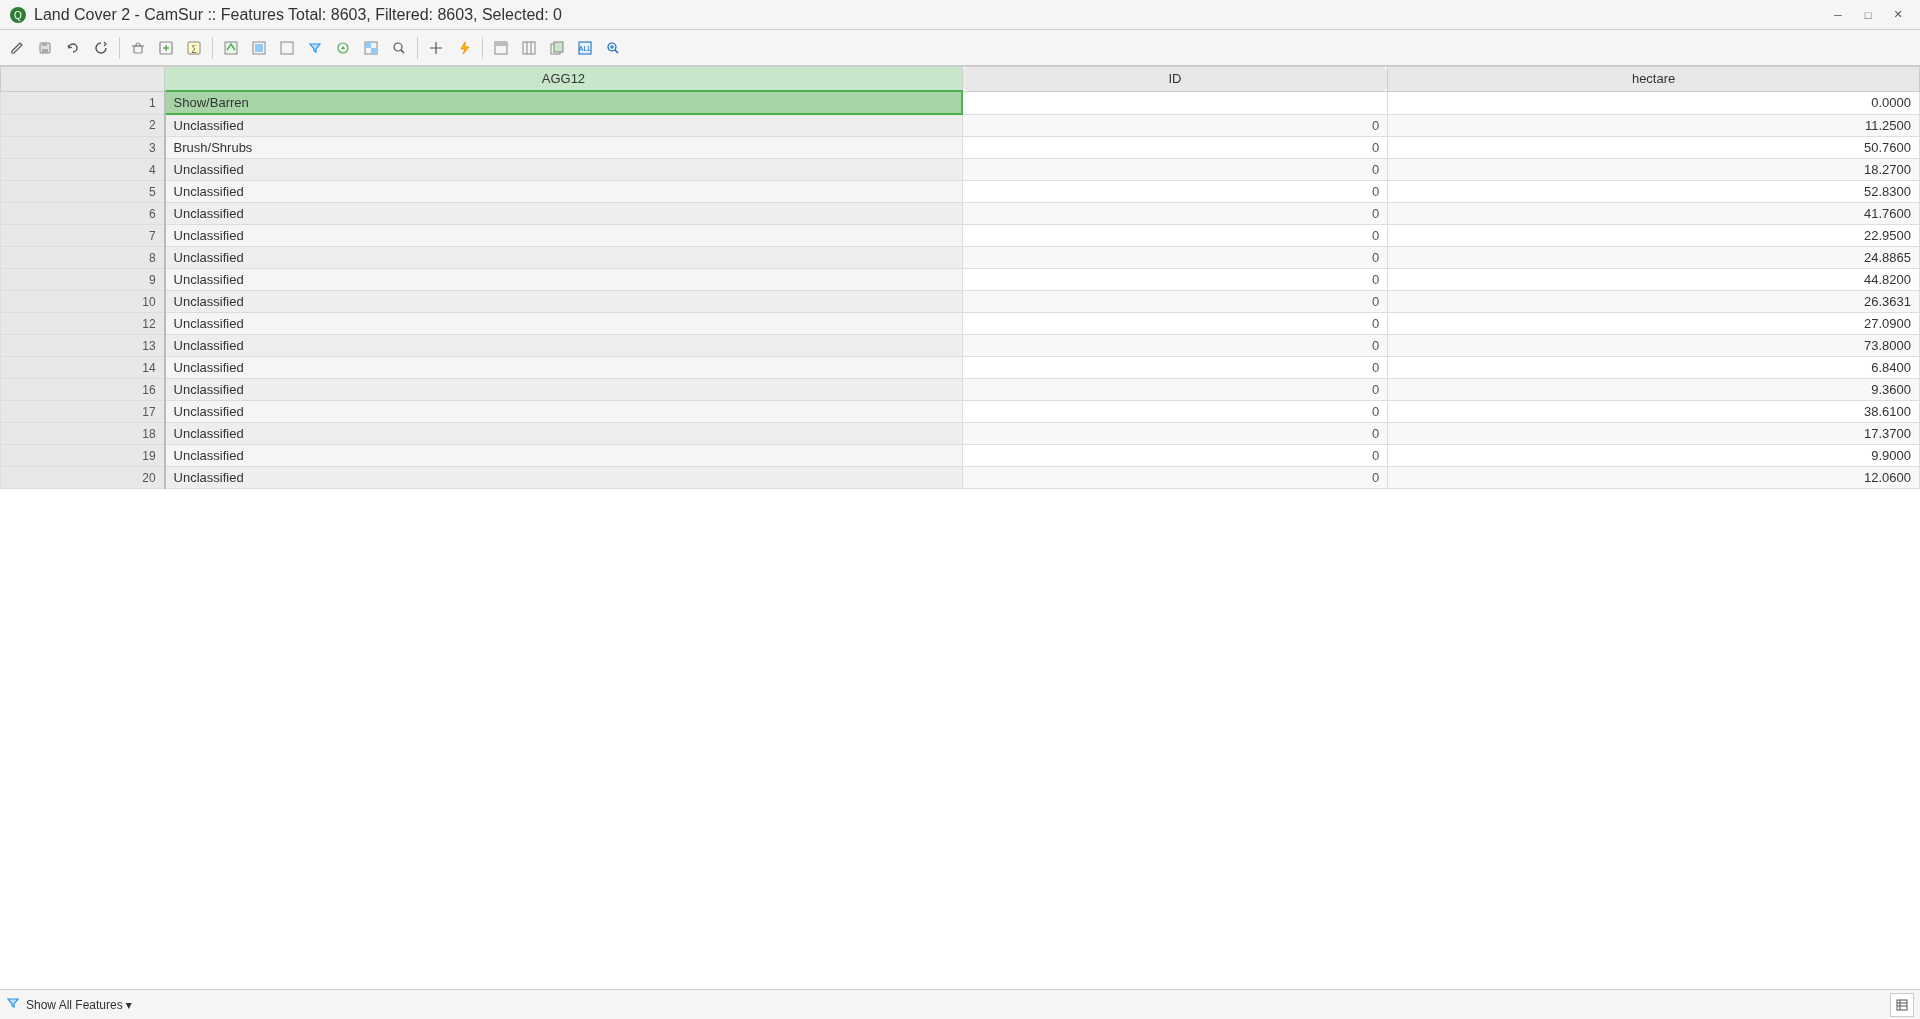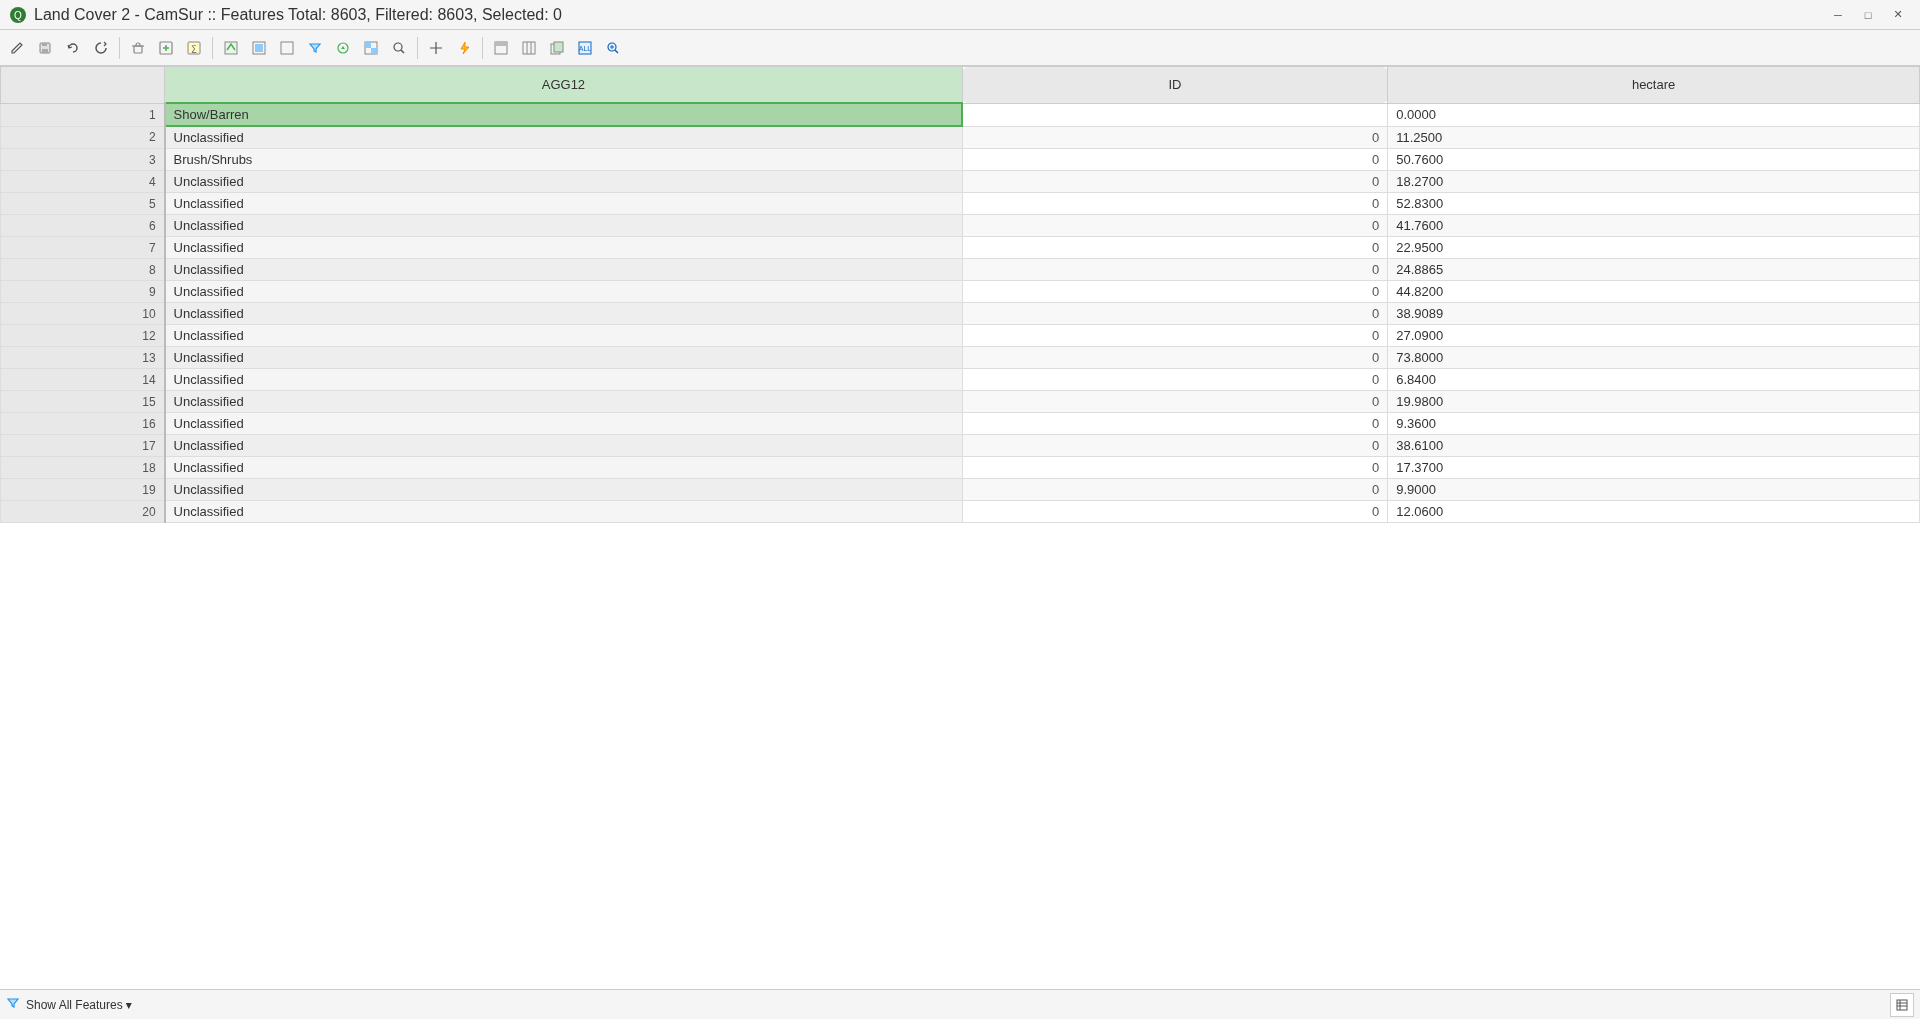--- a/index.html
+++ b/index.html
@@ -91,21 +91,21 @@
       position: relative;
     }
     table {
       border-collapse: collapse;
       width: 100%;
       min-width: 400px;
     }
     thead th {
       background: #e8e8e8;
       border: 1px solid #ccc;
-      padding: 10px 8px;
+      padding: 4px 8px;
       text-align: center;
       font-weight: normal;
       font-size: 13px;
       color: #333;
       position: sticky;
       top: 0;
       z-index: 10;
       min-width: 80px;
     }
     thead th.col-row-num {
@@ -130,20 +130,21 @@
       font-size: 12px;
       min-width: 30px;
       width: 30px;
       border-right: 2px solid #bbb;
     }
     tbody tr td.col-id {
       text-align: right;
       color: #555;
     }
     tbody tr td.col-hectare {
+      text-align: right;
     }
     tbody tr td.col-agg12 {
       background: #f5f5f5;
     }
     tbody tr:nth-child(odd) td.col-agg12 { background: #f5f5f5; }
     tbody tr:nth-child(even) td.col-agg12 { background: #eeeeee; }
     tbody tr:nth-child(odd) td.col-id,
     tbody tr:nth-child(odd) td.col-hectare { background: white; }
     tbody tr:nth-child(even) td.col-id,
     tbody tr:nth-child(even) td.col-hectare { background: #f8f8f8; }
@@ -408,45 +409,39 @@
         <tr>
           <td class="row-num">9</td>
           <td class="col-agg12">Unclassified</td>
           <td class="col-id">0</td>
           <td class="col-hectare">44.8200</td>
         </tr>
         <tr>
           <td class="row-num">10</td>
           <td class="col-agg12">Unclassified</td>
           <td class="col-id">0</td>
-          <td class="col-hectare">38.9089</td>
+          <td class="col-hectare">26.3631</td>
         </tr>
         <tr>
           <td class="row-num">12</td>
           <td class="col-agg12">Unclassified</td>
           <td class="col-id">0</td>
           <td class="col-hectare">27.0900</td>
         </tr>
         <tr>
           <td class="row-num">13</td>
           <td class="col-agg12">Unclassified</td>
           <td class="col-id">0</td>
           <td class="col-hectare">73.8000</td>
         </tr>
         <tr>
           <td class="row-num">14</td>
           <td class="col-agg12">Unclassified</td>
           <td class="col-id">0</td>
           <td class="col-hectare">6.8400</td>
-        </tr>
-        <tr>
-          <td class="row-num">15</td>
-          <td class="col-agg12">Unclassified</td>
-          <td class="col-id">0</td>
-          <td class="col-hectare">19.9800</td>
         </tr>
         <tr>
           <td class="row-num">16</td>
           <td class="col-agg12">Unclassified</td>
           <td class="col-id">0</td>
           <td class="col-hectare">9.3600</td>
         </tr>
         <tr>
           <td class="row-num">17</td>
           <td class="col-agg12">Unclassified</td>

